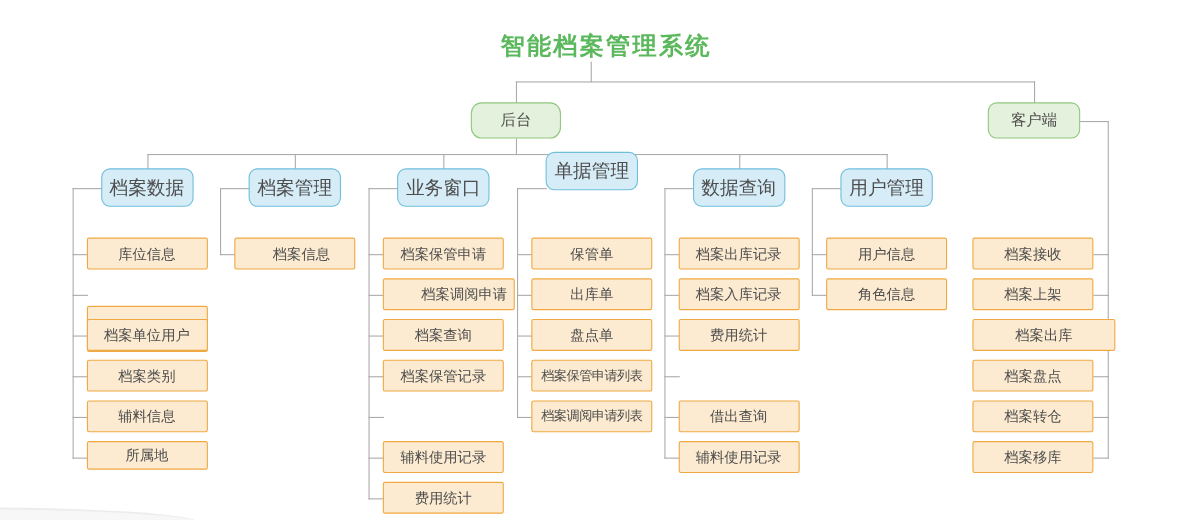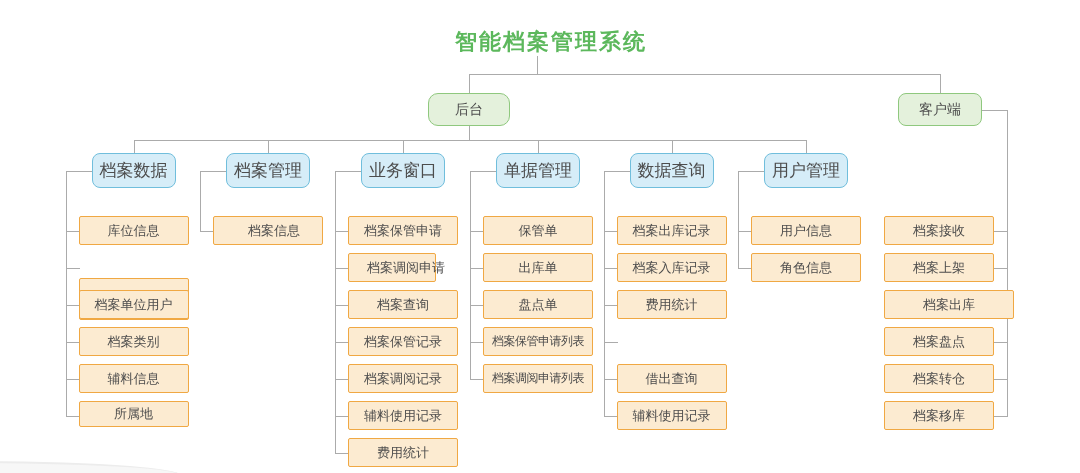--- a/index.html
+++ b/index.html
@@ -75,33 +75,32 @@
     <div class="node blue" style="left: 226px; top: 153px; width: 84px; height: 35px;">档案管理</div>
     <div class="line h" style="left: 200px; top: 170.5px; width: 27px;"></div>
     <div class="line v" style="left: 200px; top: 170.5px; height: 61px;"></div>
     <div class="node orange" style="left: 213px; top: 216px; width: 110px; height: 29px; padding-left: 12px;">档案信息</div>
     <div class="line h" style="left: 200px; top: 230.5px; width: 14px;"></div>
     <div class="node blue" style="left: 361px; top: 153px; width: 84px; height: 35px;">业务窗口</div>
     <div class="line h" style="left: 335px; top: 170.5px; width: 27px;"></div>
     <div class="line v" style="left: 335px; top: 170.5px; height: 283px;"></div>
     <div class="node orange" style="left: 348px; top: 216px; width: 110px; height: 29px;">档案保管申请</div>
     <div class="line h" style="left: 335px; top: 230.5px; width: 14px;"></div>
-    <div class="node orange" style="left: 348px; top: 253px; width: 88px; height: 29px; padding-left: 28px;">档案调阅申请</div>
+    <div class="node orange" style="left: 348px; top: 253px; width: 120px; height: 29px; padding-left: 28px;">档案调阅申请</div>
     <div class="line h" style="left: 335px; top: 267.5px; width: 14px;"></div>
     <div class="node orange" style="left: 348px; top: 290px; width: 110px; height: 29px;">档案查询</div>
     <div class="line h" style="left: 335px; top: 304.5px; width: 14px;"></div>
     <div class="node orange" style="left: 348px; top: 327px; width: 110px; height: 29px;">档案保管记录</div>
     <div class="line h" style="left: 335px; top: 341.5px; width: 14px;"></div>
-    <div class="node orange" style="left: 348px; top: 364px; width: 110px; height: 29px;">档案调阅记录</div>
     <div class="line h" style="left: 335px; top: 378.5px; width: 14px;"></div>
     <div class="node orange" style="left: 348px; top: 401px; width: 110px; height: 29px;">辅料使用记录</div>
     <div class="line h" style="left: 335px; top: 415.5px; width: 14px;"></div>
     <div class="node orange" style="left: 348px; top: 438px; width: 110px; height: 29px;">费用统计</div>
     <div class="line h" style="left: 335px; top: 452.5px; width: 14px;"></div>
-    <div class="node blue" style="left: 496px; top: 153px; width: 84px; height: 35px;">单据管理</div>
+    <div class="node blue" style="left: 496px; top: 138px; width: 84px; height: 35px;">单据管理</div>
     <div class="line h" style="left: 470px; top: 170.5px; width: 27px;"></div>
     <div class="line v" style="left: 470px; top: 170.5px; height: 209px;"></div>
     <div class="node orange" style="left: 483px; top: 216px; width: 110px; height: 29px;">保管单</div>
     <div class="line h" style="left: 470px; top: 230.5px; width: 14px;"></div>
     <div class="node orange" style="left: 483px; top: 253px; width: 110px; height: 29px;">出库单</div>
     <div class="line h" style="left: 470px; top: 267.5px; width: 14px;"></div>
     <div class="node orange" style="left: 483px; top: 290px; width: 110px; height: 29px;">盘点单</div>
     <div class="line h" style="left: 470px; top: 304.5px; width: 14px;"></div>
     <div class="node orange small" style="left: 483px; top: 327px; width: 110px; height: 29px;">档案保管申请列表</div>
     <div class="line h" style="left: 470px; top: 341.5px; width: 14px;"></div>

